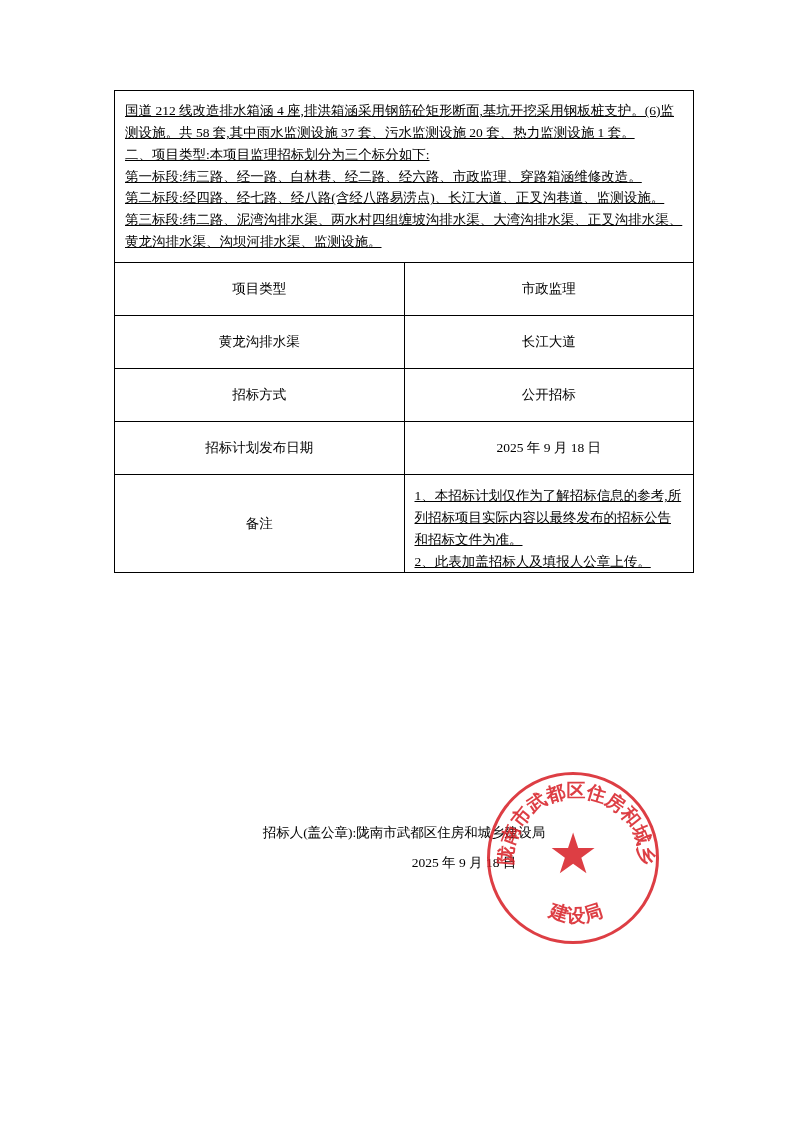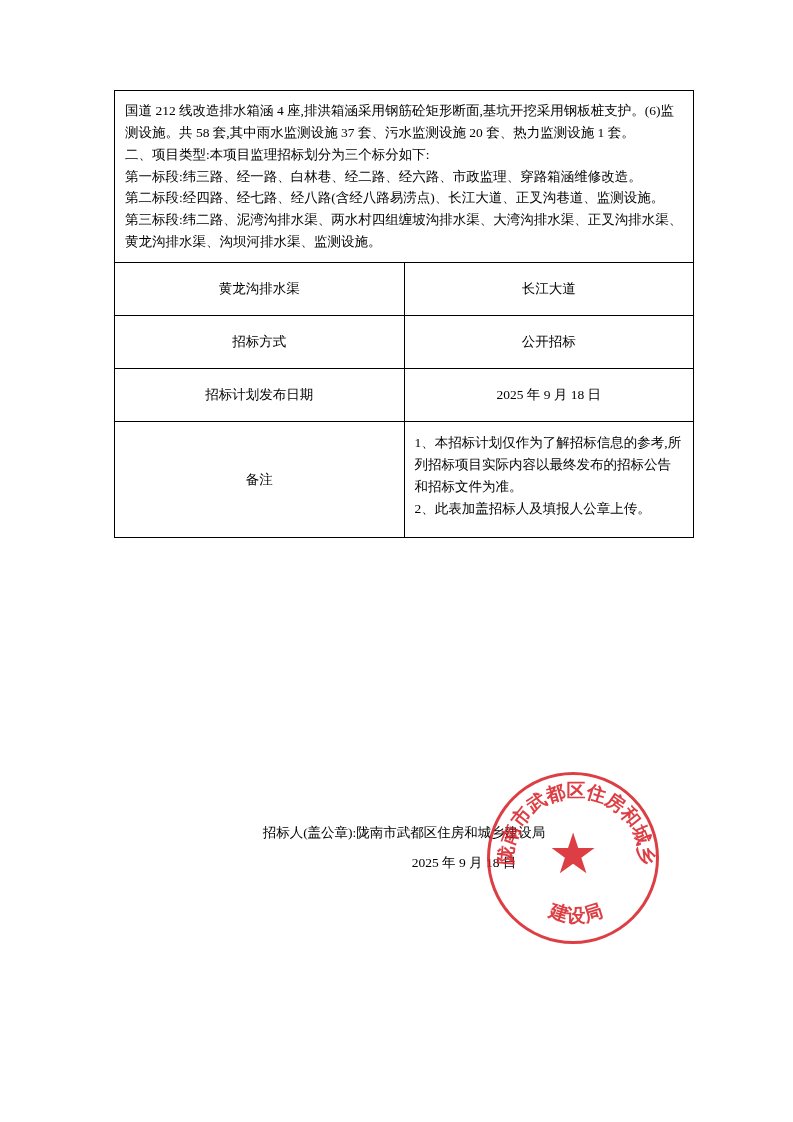--- a/index.html
+++ b/index.html
@@ -46,32 +46,33 @@
   }
   .cell-center {
     text-align: center;
   }
   .cell-left {
     text-align: left;
   }
   .para {
     margin: 0;
     text-indent: 0;
+    text-decoration: underline;
   }
   .row-desc td {
     padding-top: 9px;
     padding-bottom: 9px;
   }
   .row-type td, .row-amount td, .row-org td, .row-method td,
   .row-announce td, .row-plan td {
     height: 36px;
   }
   .row-remark .col-value {
     padding-top: 10px;
-    padding-bottom: 18px;
+    padding-bottom: 0;
   }
   .signature-block {
     position: absolute;
     left: 114px;
     top: 818px;
     width: 580px;
     text-align: center;
     font-size: 13.5px;
     line-height: 2.2;
   }
@@ -135,20 +136,24 @@
     <tbody>
       <tr class="row-desc">
         <td class="col-value cell-left" colspan="2">
           <p class="para">国道 212 线改造排水箱涵 4 座,排洪箱涵采用钢筋砼矩形断面,基坑开挖采用钢板桩支护。(6)监测设施。共 58 套,其中雨水监测设施 37 套、污水监测设施 20 套、热力监测设施 1 套。</p>
           <p class="para">二、项目类型:本项目监理招标划分为三个标分如下:</p>
           <p class="para">第一标段:纬三路、经一路、白林巷、经二路、经六路、市政监理、穿路箱涵维修改造。</p>
           <p class="para">第二标段:经四路、经七路、经八路(含经八路易涝点)、长江大道、正叉沟巷道、监测设施。</p>
           <p class="para">第三标段:纬二路、泥湾沟排水渠、两水村四组缠坡沟排水渠、大湾沟排水渠、正叉沟排水渠、黄龙沟排水渠、沟坝河排水渠、监测设施。</p>
         </td>
       </tr>
+      <tr class="row-type">
+        <td class="col-label cell-center">项目类型</td>
+        <td class="col-value cell-center">市政监理</td>
+      </tr>
       <tr class="row-org">
         <td class="col-label cell-center">黄龙沟排水渠</td>
         <td class="col-value cell-center">长江大道</td>
       </tr>
       <tr class="row-method">
         <td class="col-label cell-center">招标方式</td>
         <td class="col-value cell-center">公开招标</td>
       </tr>
       <tr class="row-plan">
         <td class="col-label cell-center">招标计划发布日期</td>

